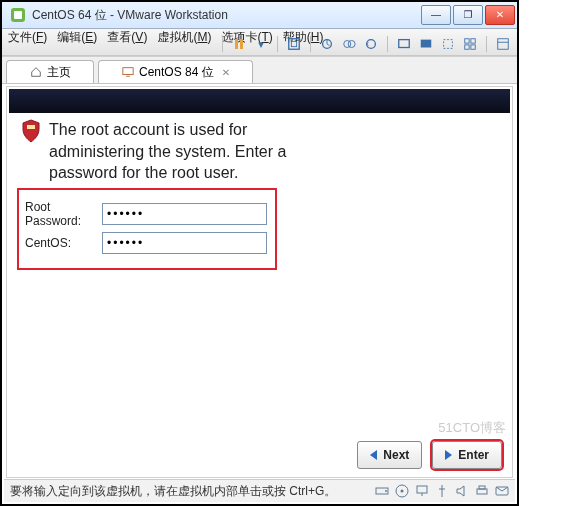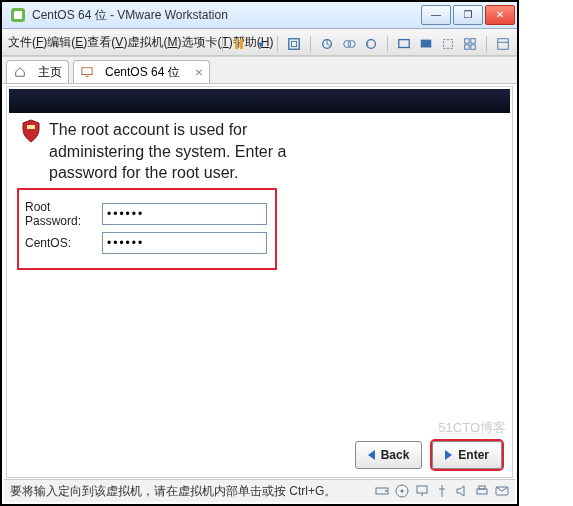--- a/index.html
+++ b/index.html
@@ -7,33 +7,33 @@
 
   
   .titlebar { height:26px; background: linear-gradient(#eaf4ff,#d6e8ff); display:flex; align-items:center; padding:0 2px; border-bottom:1px solid #a0b0c0; }
   .titlebar .app-icon { width:16px; height:16px; margin:0 6px; }
   .titlebar .title { flex:1; color:#333; font-size:12px; }
   .titlebar .winbtns { display:flex; gap:2px; }
   .winbtn { width:28px; height:18px; border:1px solid #6a8bb0; border-radius:2px; display:flex; align-items:center; justify-content:center; background:linear-gradient(#f7fbff,#d0e2f7); color:#335; font-size:10px; line-height:1; }
   .winbtn.close { background:linear-gradient(#ff8a7a,#e64b3a); border-color:#b83020; color:#fff; }
 
   
-  .menubar { height:26px; background: linear-gradient(#f7f7f7,#e4e4e4); border-bottom:1px solid #c8c8c8; display:flex; align-items:center; padding:0 6px; color:#222; }
+  .menubar { height:26px; background: linear-gradient(#f7f7f7,#e4e4e4); border-bottom:1px solid #c8c8c8; display:flex; padding:0 6px; gap:10px; color:#222; }
   .menubar .mitem { cursor:default; font-size:12px; }
   .menubar .ukey { text-decoration:underline; }
 
   
   .toolbar { position:absolute; right:6px; top:30px; height:24px; display:flex; align-items:center; gap:6px; }
   .tbtn { width:16px; height:16px; display:flex; align-items:center; justify-content:center; color:#3a6ea8; }
   .tool-sep { width:1px; height:16px; background:#c0c0c0; margin:0 2px; }
   .pause-icon { display:flex; gap:2px;} .pause-icon span{width:3px;height:10px;background:#e9a23b;}
 
   
   .tabstrip { height:26px; background:#f0f0f0; border-top:1px solid #d0d0d0; border-bottom:1px solid #c4c4c4; display:flex; align-items:flex-end; padding:0 4px; gap:4px; }
-  .tab { height:22px; border:1px solid #b5b5b5; border-bottom:none; background:#fff; border-radius:4px 4px 0 0; display:flex; align-items:center; padding:0 6px; gap:11px; font-size:12px; }
+  .tab { height:22px; border:1px solid #b5b5b5; border-bottom:none; background:#fff; border-radius:4px 4px 0 0; display:flex; align-items:center; padding:0 22px; gap:4px; font-size:12px; }
   .tab .tab-icon { width:14px; height:14px; display:flex;align-items:center;justify-content:center; }
   .tab .close-x { font-size:10px; color:#888; margin-left:4px; }
 
   
   .viewport { position:absolute; left:4px; right:4px; top:84px; bottom:26px; border:1px solid #d0d0d0; background:#fff; overflow:hidden; }
   .topbar { height:24px; margin:2px 2px 6px 2px; background: linear-gradient(#1a1f3a, #0a0c18); }
 
   .msgrow { display:flex; align-items:flex-start; padding:0 14px; gap:8px; }
   .shield { width:20px; height:24px; }
   .msgtext { font-size:16px; color:#222; max-width:260px; line-height:1.35; }
@@ -163,21 +163,21 @@
         </span>
       <span>主页</span>
     </div>
     <div class="tab">
       <span class="tab-icon">
           <svg viewBox="0 0 14 14" width="12" height="12">
             <rect x="1" y="2" width="12" height="8" fill="none" stroke="#b05a2a"></rect>
             <line x1="5" y1="12" x2="9" y2="12" stroke="#b05a2a"></line>
           </svg>
         </span>
-      <span>CentOS 64 位</span>
+      <span>CentOS 84 位</span>
       <span class="close-x">✕</span>
     </div>
   </div>
 
   <div class="viewport">
     <div class="topbar"></div>
 
     <div class="msgrow">
       <svg class="shield" viewBox="0 0 20 24">
           <path d="M10 1l8 3v6c0 6-4 10-8 13C6 20 2 16 2 10V4z" fill="#c6272e" stroke="#8a1a20"></path>
@@ -195,21 +195,21 @@
         <label>CentOS:</label>
         <input type="text" value="••••••" style="">
       </div>
     </div>
 
     <div class="watermark">51CTO博客</div>
 
     <div class="navbtns">
       <div class="navbtn">
         <span class="arrow-left"></span>
-        <span>Back</span>
+        <span>Next</span>
       </div>
       <div class="navbtn btn-highlight">
         <span class="arrow-right"></span>
         <span>Enter</span>
       </div>
     </div>
   </div>
 
   <div class="statusbar">
     <span>要将输入定向到该虚拟机，请在虚拟机内部单击或按 Ctrl+G。</span>

